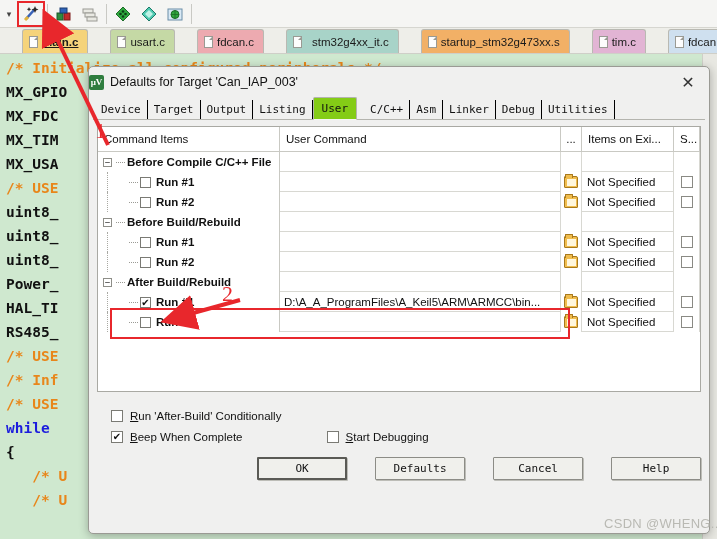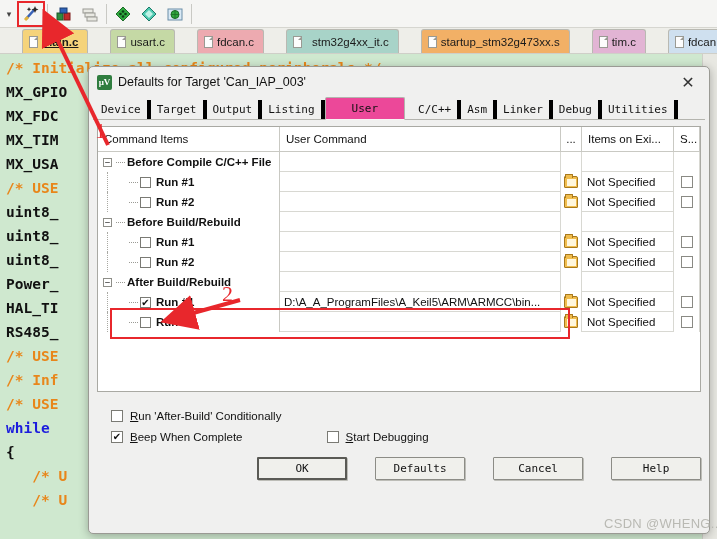--- a/index.html
+++ b/index.html
@@ -78,21 +78,21 @@
   #dialog {
     position:absolute; left:88px; top:66px; width:622px; height:468px;
     background:#f0f0ef;
     border:1px solid #9a9a94;
     border-radius:5px;
     box-shadow:0 2px 10px rgba(0,0,0,.28);
     display:flex; flex-direction:column;
   }
   #dlg-title {
     height:30px; display:flex; align-items:center;
-    padding:0 2px 0 8px; position:relative;
+    padding:0 2px 0 0; position:relative;
   }
   #dlg-title .kicon{
     width:15px;height:15px;background:#2f7d3f;border-radius:2px;
     display:flex;align-items:center;justify-content:center;
     color:#fff;font-size:9px;font-weight:bold;font-family:"Liberation Serif",serif;
     flex:none; margin-right:6px;
   }
   #dlg-title .txt{ font-size:12.5px; color:#111; }
   #dlg-close{
     position:absolute; right:6px; top:4px; width:30px;height:22px;
@@ -102,28 +102,28 @@
 
   
   #dlg-tabs{
     height:23px; margin:0 4px; display:flex; align-items:flex-end;
     font-family:"DejaVu Sans Mono", monospace; font-size:11px;
     border-bottom:1px solid #b4b4ae;
     padding-left:2px;
   }
   .dtab{
     height:19px; display:flex;align-items:center; padding:0 6px;
-    color:#111; border-right:4px solid #000000;
+    color:#111; border-right:1px solid #000000;
     background:transparent;
   }
   .dtab.active{
-    height:23px; background:#ec4899;
+    height:23px; background:#84cc16;
     border:1px solid #b4b4ae; border-bottom:1px solid #f6f6f4;
     margin-bottom:-1px; border-radius:2px 2px 0 0;
-    padding:0 26px;
+    padding:0 8px;
     text-align:center;
   }
   .tabgap{ width:7px; }
 
   
   #dlg-body{
     flex:1; margin:6px 8px 0 8px;
     display:flex; flex-direction:column;
   }
 

